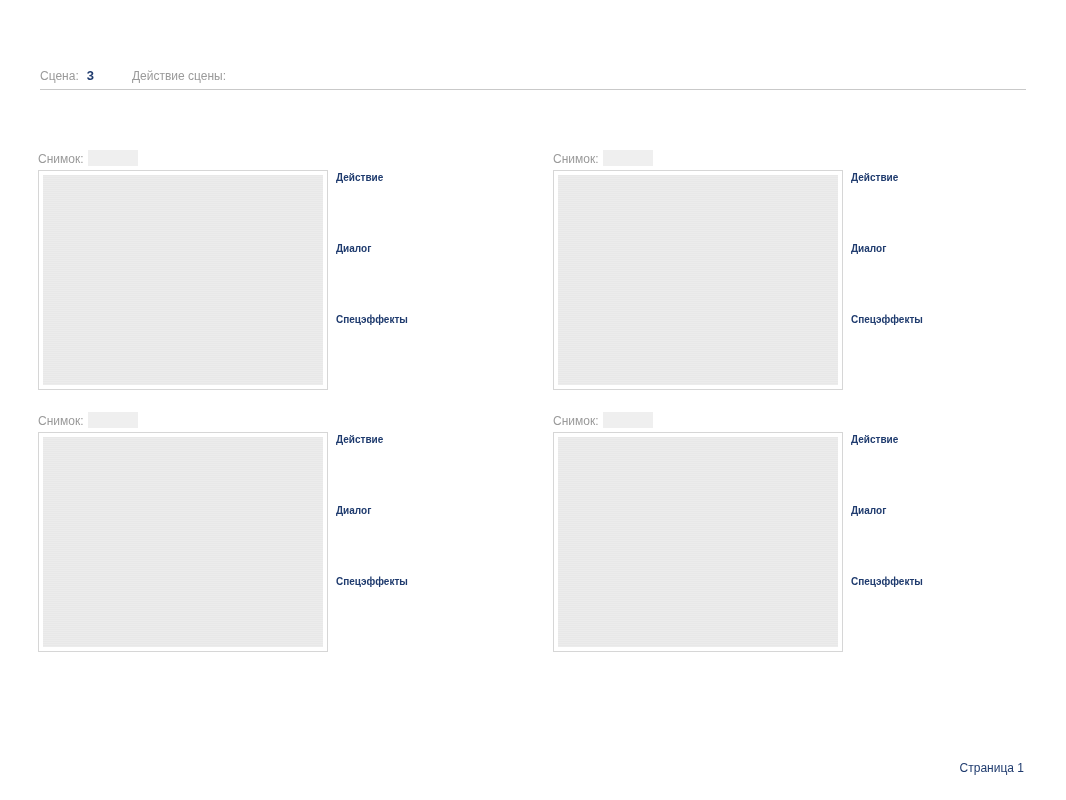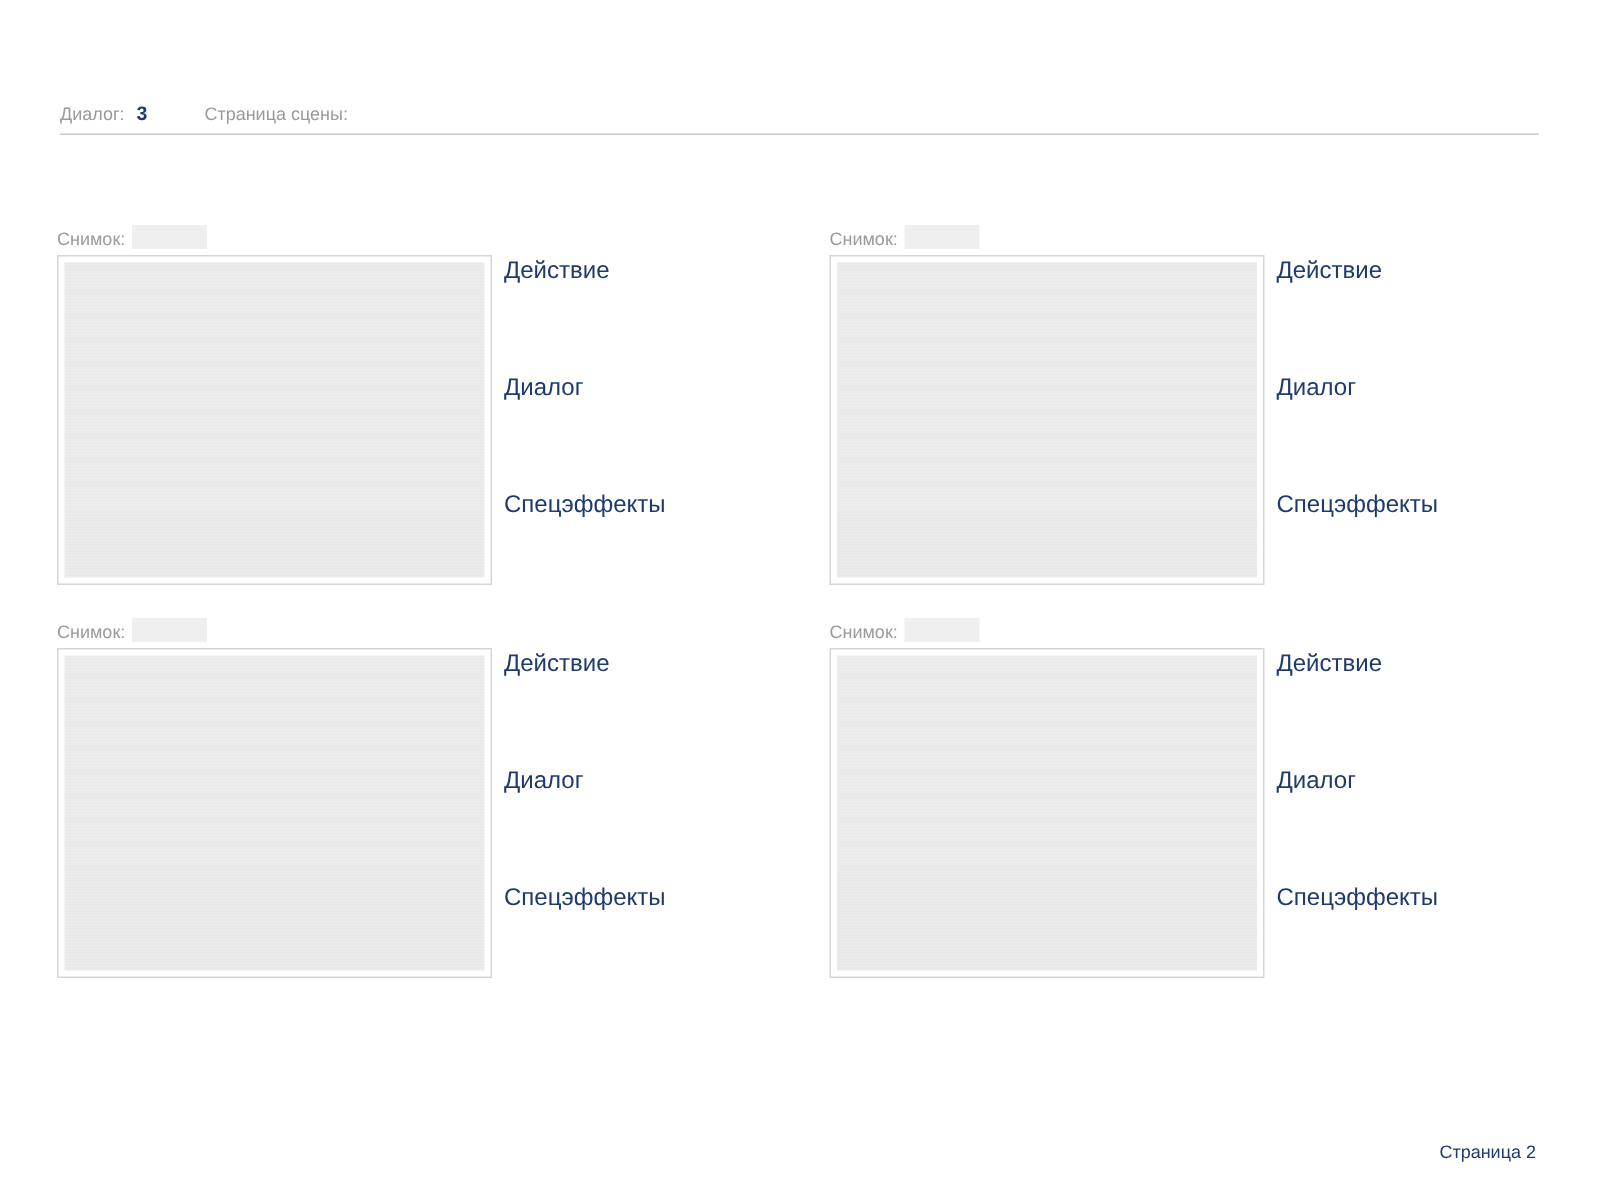--- a/index.html
+++ b/index.html
@@ -94,38 +94,38 @@
   }
   .side {
     display: flex;
     flex-direction: column;
     justify-content: flex-start;
     padding-top: 2px;
     gap: 60px;
   }
   .side-label {
     color: #1f3b6e;
-    font-weight: normal;
-    font-size: 16px;
+    font-weight: bold;
+    font-size: 10px;
   }
   .footer {
     position: absolute;
     bottom: 25px;
     right: 42px;
     color: #1f3b6e;
     font-size: 12px;
   }
 </style>
 </head>
 <body>
 
 <div class="header">
-  <span class="lbl-scene">Диалог:</span>
+  <span class="lbl-scene">Сцена:</span>
   <span class="scene-num">3</span>
-  <span class="lbl-desc">Страница сцены:</span>
+  <span class="lbl-desc">Действие сцены:</span>
   <span></span>
 </div>
 
 <div class="grid">
 
   <div class="cell">
     <div class="shot-label-row">
       <span class="shot-label">Снимок:</span>
       <input class="shot-input" value="" style="">
     </div>
@@ -188,14 +188,14 @@
         <span class="side-label">Действие</span>
         <span class="side-label">Диалог</span>
         <span class="side-label">Спецэффекты</span>
       </div>
     </div>
   </div>
 
 </div>
 
 <div class="footer">
-  <span>Страница 2</span>
+  <span>Страница 1</span>
 </div>
 
 </body></html>

